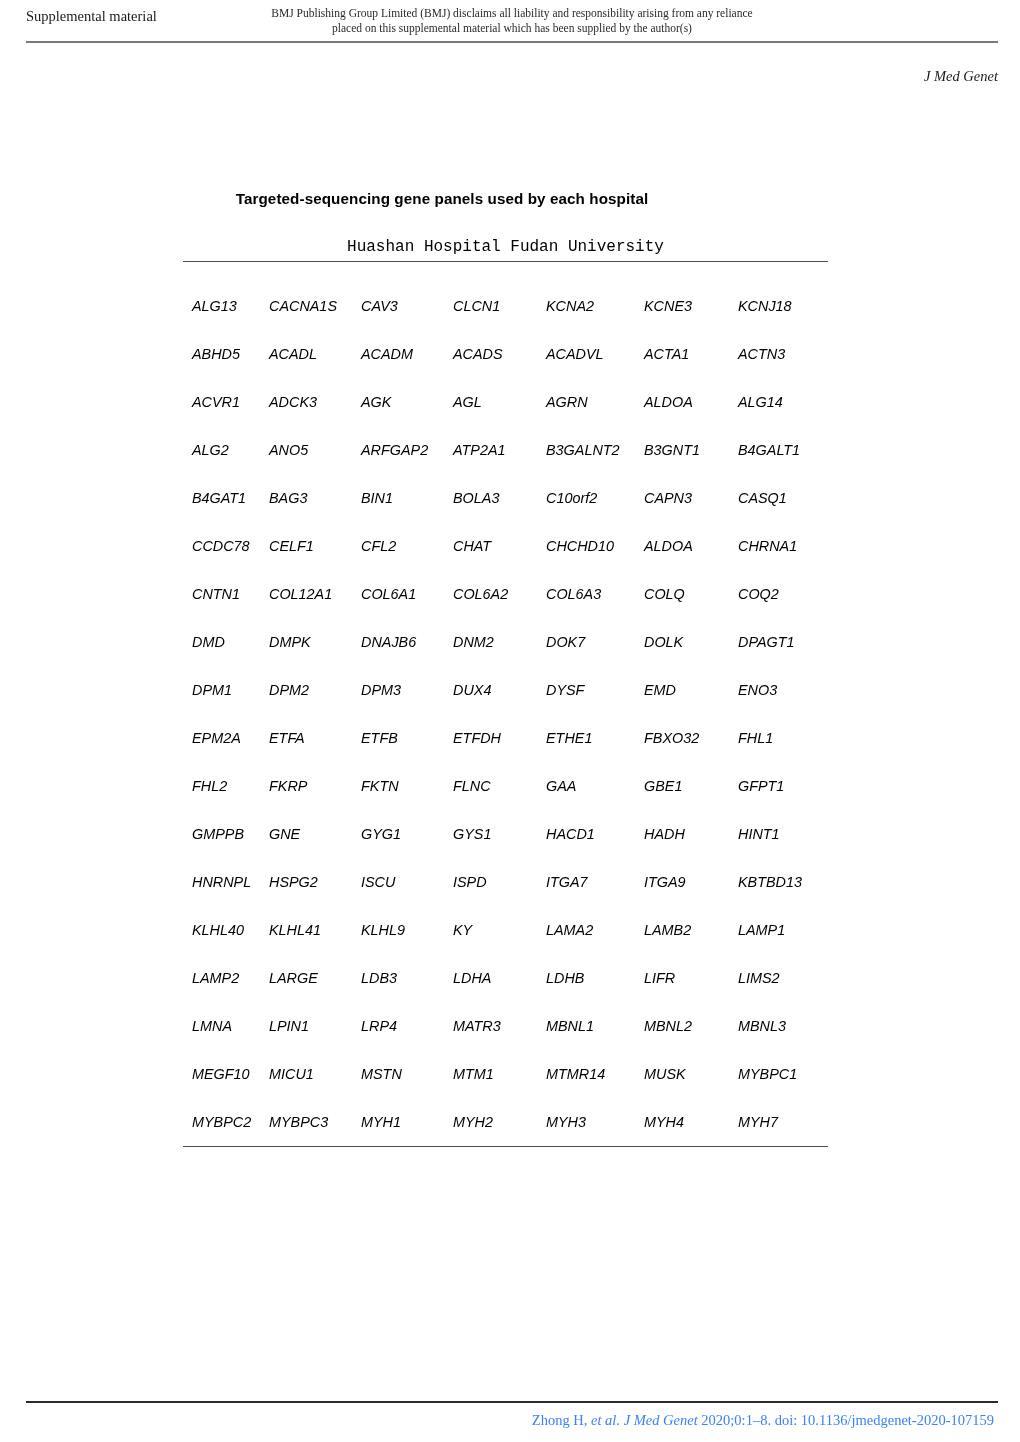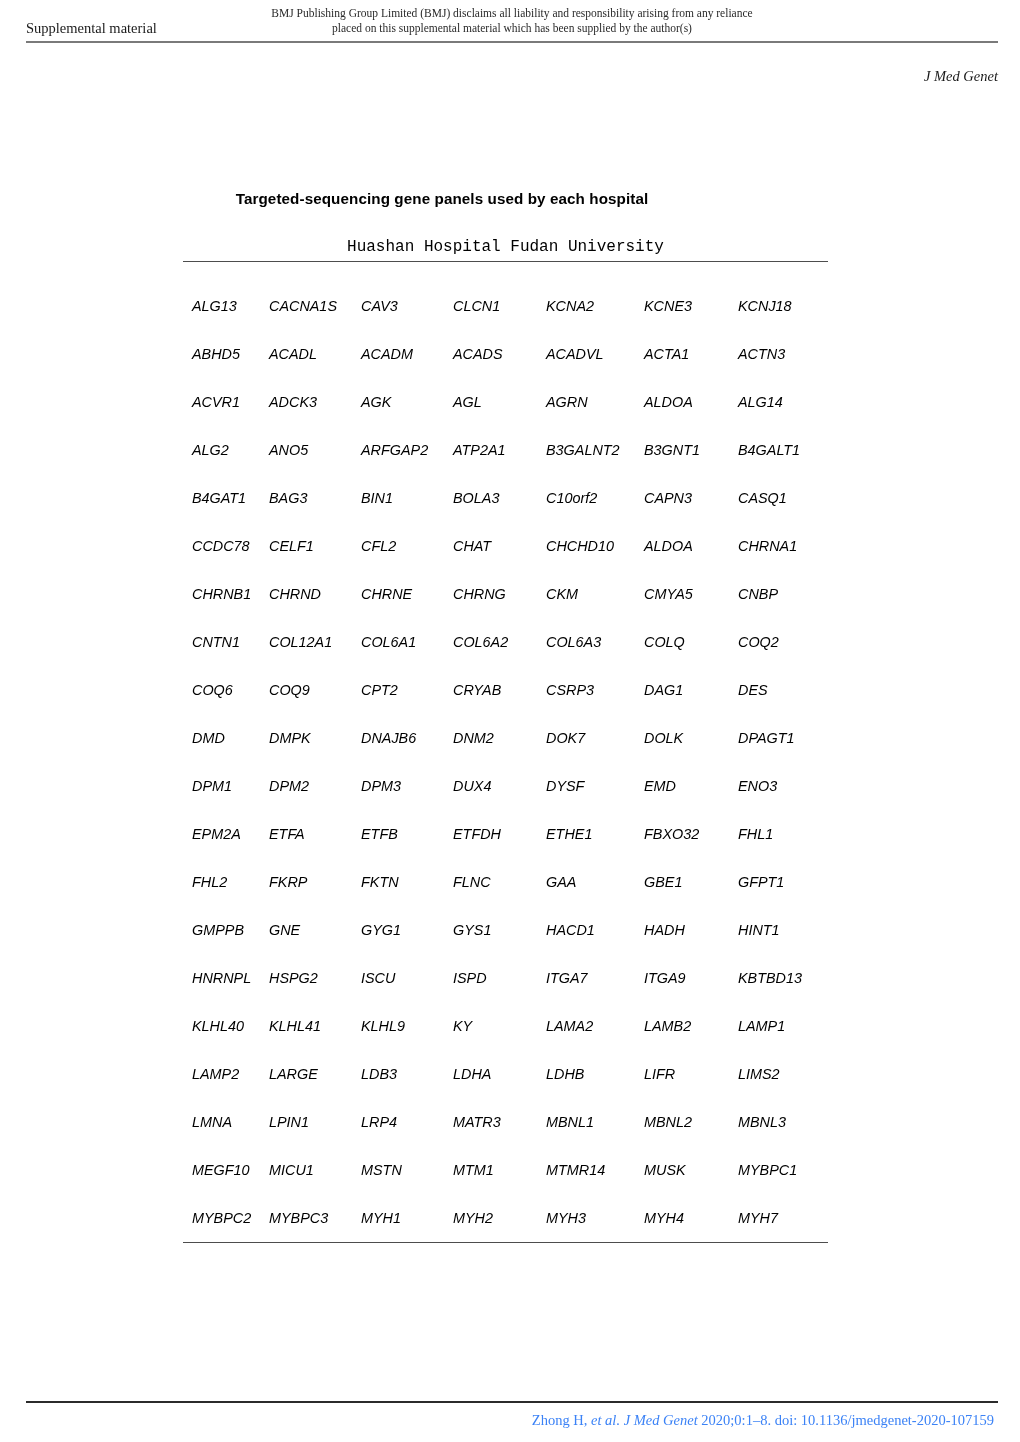--- a/index.html
+++ b/index.html
@@ -21,21 +21,21 @@
   #page-header {
     position: absolute;
     left: 26px;
     top: 4px;
     width: 972px;
     height: 38px;
   }
   #page-header .hdr-left {
     position: absolute;
     left: 0;
-    top: 16px;
+    top: 4px;
     font-family: "Liberation Serif", serif;
     font-size: 14.5px;
     line-height: 17px;
     color: #1a1a1a;
     white-space: nowrap;
   }
   #page-header .hdr-center {
     position: absolute;
     left: 50%;
     transform: translateX(-50%);
@@ -223,47 +223,29 @@
         <tr>
           <td>CCDC78</td>
           <td>CELF1</td>
           <td>CFL2</td>
           <td>CHAT</td>
           <td>CHCHD10</td>
           <td>ALDOA</td>
           <td>CHRNA1</td>
         </tr>
         <tr>
-          <td>CHRNB1</td>
-          <td>CHRND</td>
-          <td>CHRNE</td>
-          <td>CHRNG</td>
-          <td>CKM</td>
-          <td>CMYA5</td>
-          <td>CNBP</td>
-        </tr>
-        <tr>
           <td>CNTN1</td>
           <td>COL12A1</td>
           <td>COL6A1</td>
           <td>COL6A2</td>
           <td>COL6A3</td>
           <td>COLQ</td>
           <td>COQ2</td>
         </tr>
         <tr>
-          <td>COQ6</td>
-          <td>COQ9</td>
-          <td>CPT2</td>
-          <td>CRYAB</td>
-          <td>CSRP3</td>
-          <td>DAG1</td>
-          <td>DES</td>
-        </tr>
-        <tr>
           <td>DMD</td>
           <td>DMPK</td>
           <td>DNAJB6</td>
           <td>DNM2</td>
           <td>DOK7</td>
           <td>DOLK</td>
           <td>DPAGT1</td>
         </tr>
         <tr>
           <td>DPM1</td>

